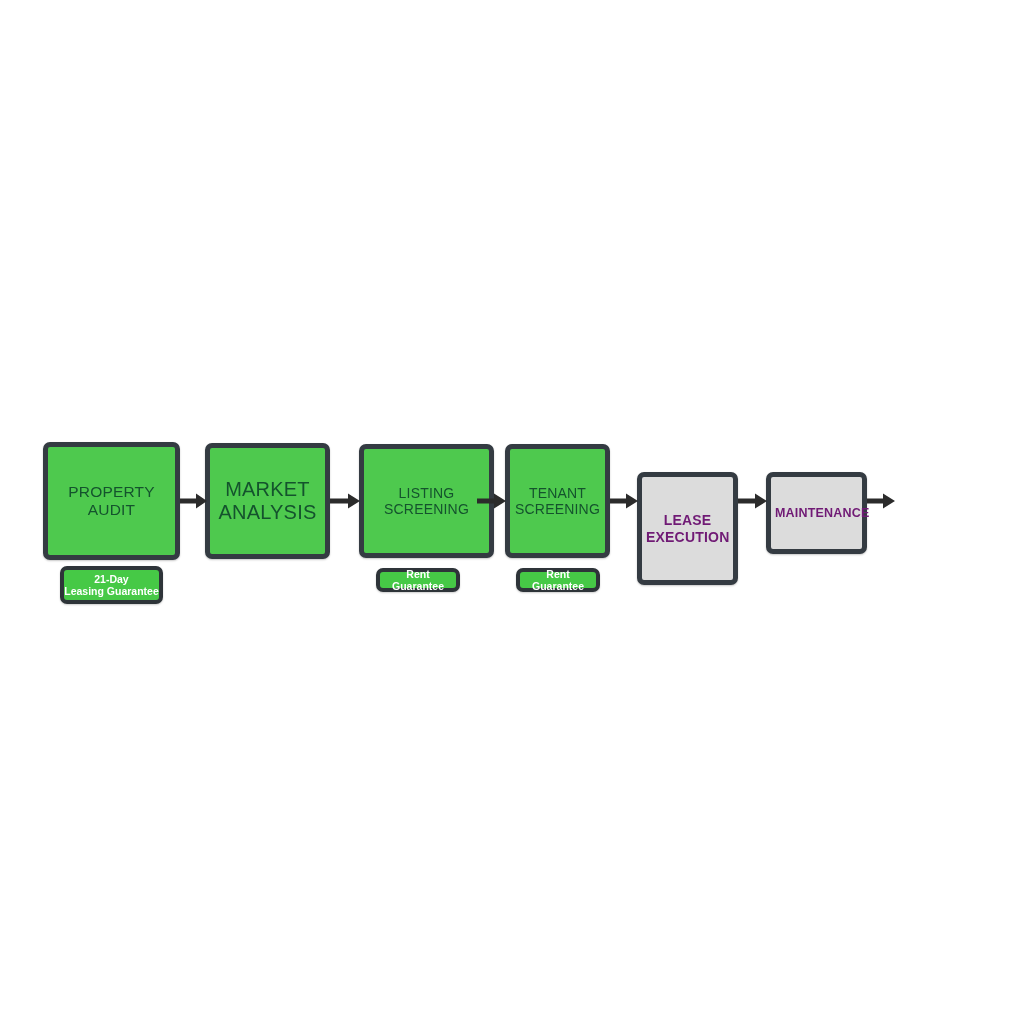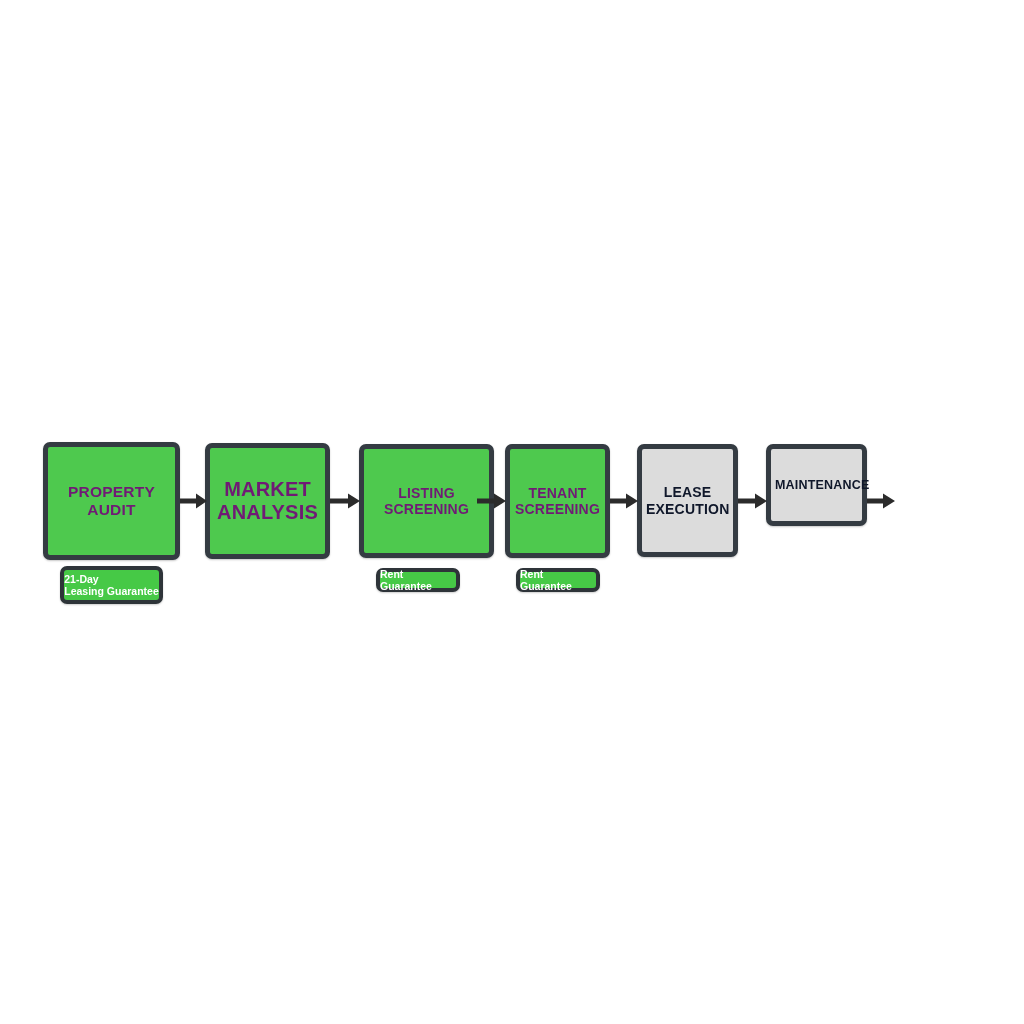--- a/index.html
+++ b/index.html
@@ -42,28 +42,29 @@
   .node .node-label {
     display: block;
     width: 100%;
     padding: 0 4px;
     box-sizing: border-box;
     white-space: pre-line;
   }
 
   .node.green {
     background: #4ec94e;
-    color: #701a75;
-    font-weight: bold;
+    color: #14532d;
+    font-weight: normal;
     text-align: center;
   }
   .node.gray {
     background: #dcdcdc;
-    color: #0f172a;
+    color: #701a75;
     font-weight: bold;
+    margin-top: 28px;
   }
 
   
   #node-0 { left: 43px;  top: 442px; width: 137px; height: 118px; font-size: 15.5px; }
   #node-1 { left: 205px; top: 443px; width: 125px; height: 116px; font-size: 20px; }
   #node-2 { left: 359px; top: 444px; width: 135px; height: 114px; font-size: 14px;   }
   #node-3 { left: 505px; top: 444px; width: 105px; height: 114px; font-size: 14px;   }
   #node-4 { left: 637px; top: 444px; width: 101px; height: 113px; font-size: 14px;   }
   #node-5 { left: 766px; top: 444px; width: 101px; height: 82px; font-size: 12.5px; }
   #node-6 { left: 894px; top: 443px; width: 96px;  height: 114px; font-size: 14px;   }
@@ -88,20 +89,21 @@
     position: absolute;
     box-sizing: border-box;
     background: #46c946;
     border: 4px solid #2e3439;
     border-radius: 7px;
     color: #ffffff;
     font-weight: bold;
     display: flex;
     align-items: center;
     justify-content: center;
+    text-align: center;
     line-height: 1.15;
     white-space: pre-line;
     box-shadow: 0 1px 2px rgba(0,0,0,0.2);
   }
   #badge-0 { left: 60px;  top: 566px; width: 103px; height: 38px; font-size: 10.5px; }
   #badge-1 { left: 376px; top: 568px; width: 84px;  height: 24px; font-size: 10.5px; }
   #badge-2 { left: 516px; top: 568px; width: 84px;  height: 24px; font-size: 10.5px; }
 </style>
 </head>
 <body>

